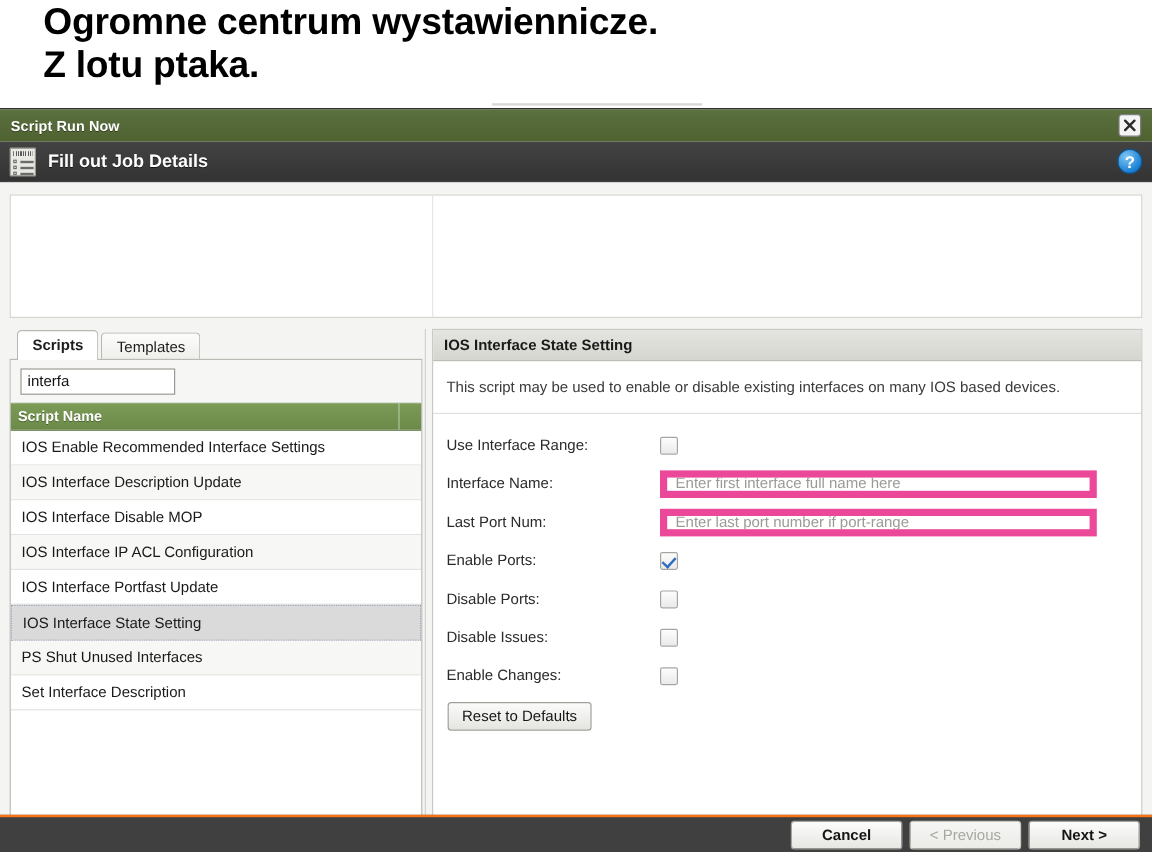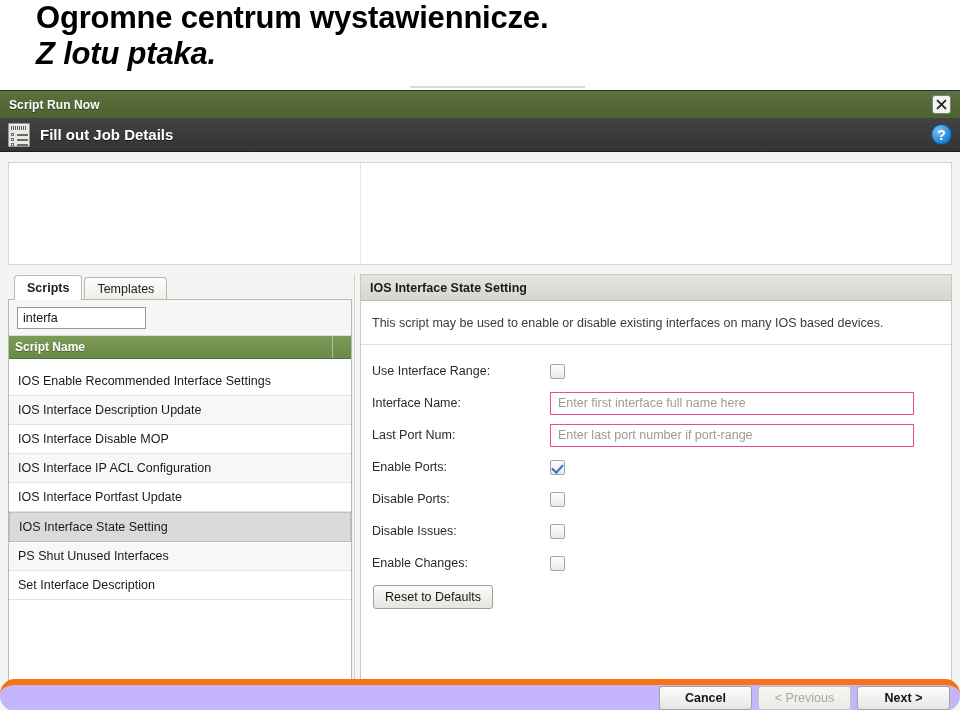--- a/index.html
+++ b/index.html
@@ -24,21 +24,21 @@
     left: 36px;
     top: 0px;
     width: 900px;
     font-weight: bold;
     font-size: 31px;
     line-height: 36px;
     color: #000000;
     letter-spacing: -0.2px;
     font-family: "Liberation Sans", sans-serif;
   }
-  .slide-heading .line2 { display:block;font-style:italic; }
+  .slide-heading .line2 { display:block; }
 
   
   .artifact {
     position:absolute;
     background:#d9d9d9;
   }
 
   
   .window {
     position: absolute;
@@ -236,21 +236,20 @@
     position: absolute;
     right: 18px; top: 0; bottom: 0;
     width: 1px;
     background: rgba(255,255,255,.45);
   }
 
   .row-list {
     position: relative;
     height: 340px;
     overflow: hidden;
-    margin-top: 8px;
   }
   .list-item {
     height: 29.1px;
     display: flex;
     align-items: center;
     padding-left: 9px;
     font-size: 12.5px;
     color: #1a1a1a;
     border-bottom: 1px solid #e3e3e0;
     background: #ffffff;
@@ -336,21 +335,21 @@
     position: absolute;
     left: 3px; top: 1px;
     width: 5px; height: 9px;
     border: solid #2f6fc0;
     border-width: 0 2px 2px 0;
     transform: rotate(42deg);
   }
   .text-input {
     width: 364px;
     height: 23px;
-    border: 1px solid #ec4899;
+    border: 6px solid #ec4899;
     background: #ffffff;
     font-size: 12.5px;
     font-family: "Liberation Sans", sans-serif;
     padding: 0 7px;
     color: #1a1a1a;
     outline: none;
   }
   .text-input::placeholder { color: #9b9b96; }
 
   .reset-btn {
@@ -365,27 +364,26 @@
     border: 1px solid #9f9f9a;
     border-radius: 3px;
     cursor: pointer;
   }
 
   
   .footer {
     position: absolute;
     left: 0; bottom: 0;
     width: 960px; height: 32px;
-    background: #c4b5fd;
-    border-top: 6px solid #f97316;
+    background: #404040;
+    border-top: 2px solid #f97316;
     display: flex;
     align-items: center;
     justify-content: flex-end;
     padding-right: 10px;
-    border-radius: 15px;
   }
   .foot-btn {
     height: 24px;
     min-width: 93px;
     margin-left: 6px;
     font-size: 12.5px;
     font-family: "Liberation Sans", sans-serif;
     font-weight: bold;
     color: #141414;
     background: linear-gradient(#fcfcfc, #e6e6e2);

